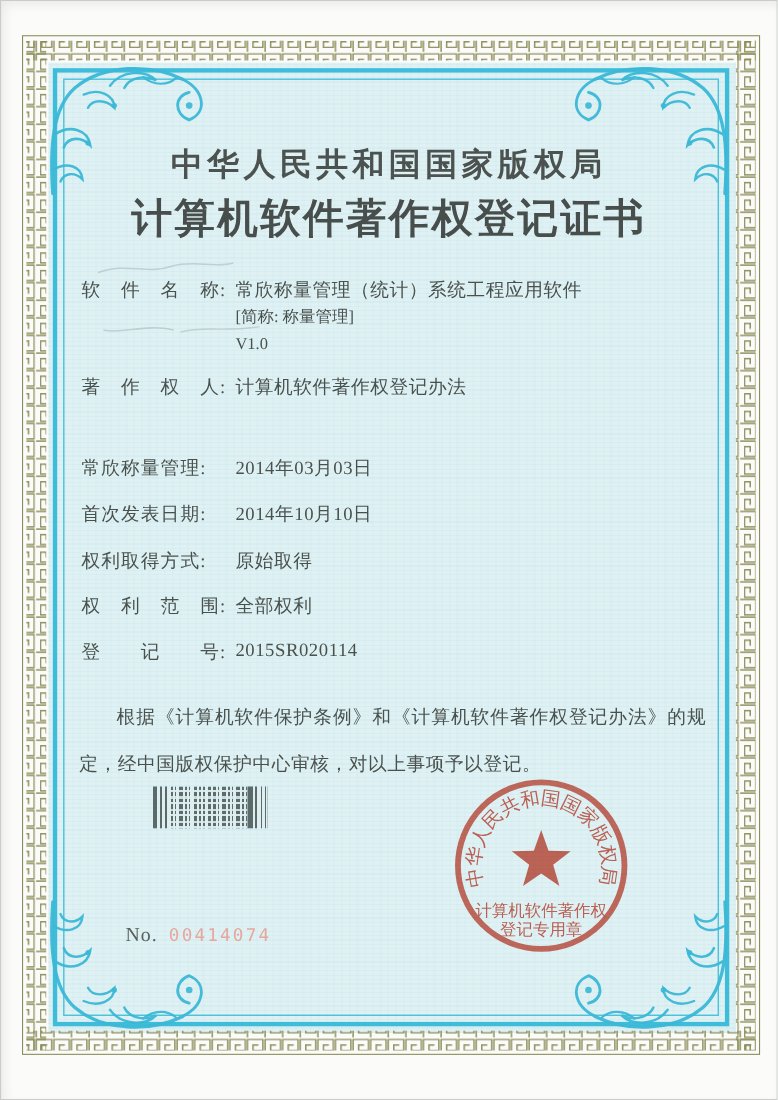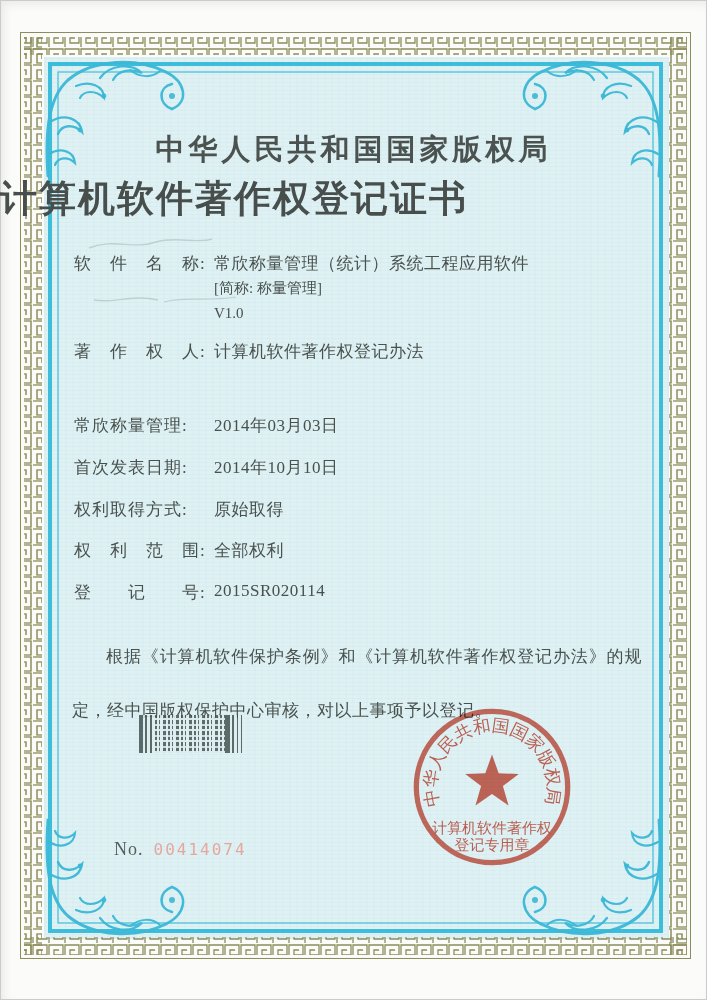--- a/index.html
+++ b/index.html
@@ -26,34 +26,34 @@
   .fl-tl{left:42px;top:56px;}
   .fl-tr{left:495px;top:56px;transform:scaleX(-1);}
   .fl-bl{left:42px;top:814px;transform:scaleY(-1);}
   .fl-br{left:495px;top:814px;transform:scale(-1,-1);}
 
   .title1{
     position:absolute;left:0;right:0;top:130px;text-align:center;
     font-size:29px;font-weight:bold;letter-spacing:4px;color:#4b524f;
   }
   .title2{
-    position:absolute;left:0;right:0;top:174px;text-align:left;
+    position:absolute;left:0;right:0;top:174px;text-align:center;
     font-size:37px;font-weight:bold;letter-spacing:2px;color:#474e4b;
   }
   .certno{
     position:absolute;top:229px;left:300px;width:343px;text-align:right;
     font-size:13.5px;color:#5a6561;letter-spacing:1px;
   }
   .row{position:absolute;left:0;width:660px;font-size:17px;color:#49514d;}
   .row .lbl{position:absolute;left:74px;white-space:pre;letter-spacing:1px;}
   .row .val{position:absolute;left:214px;white-space:pre;letter-spacing:0.5px;}
   .val2{position:absolute;left:214px;font-size:15px;color:#49514d;white-space:pre;}
   .statement{
     position:absolute;left:72px;top:630px;width:570px;
-    font-size:17px;line-height:54px;color:#49514d;
+    font-size:17px;line-height:43px;color:#49514d;
     text-indent:2em;text-align:justify;letter-spacing:0.5px;
   }
   
   .barcode{
     position:absolute;left:139px;top:715px;width:104px;height:38px;
     display:flex;opacity:.82;
   }
   .bc-left{
     width:16px;height:100%;
     background:repeating-linear-gradient(90deg,#3e4e4b 0 4px,#dfeef0 4px 6px,#3e4e4b 6px 8px,#dfeef0 8px 11px,#3e4e4b 11px 13px,#dfeef0 13px 16px);

